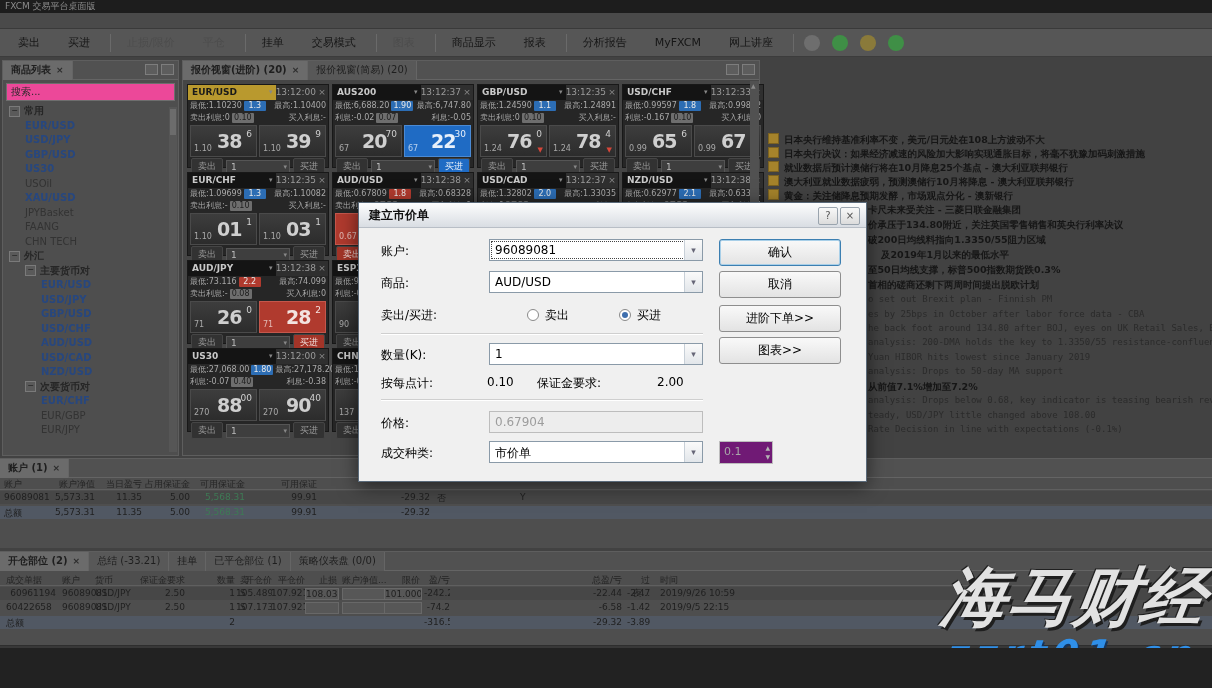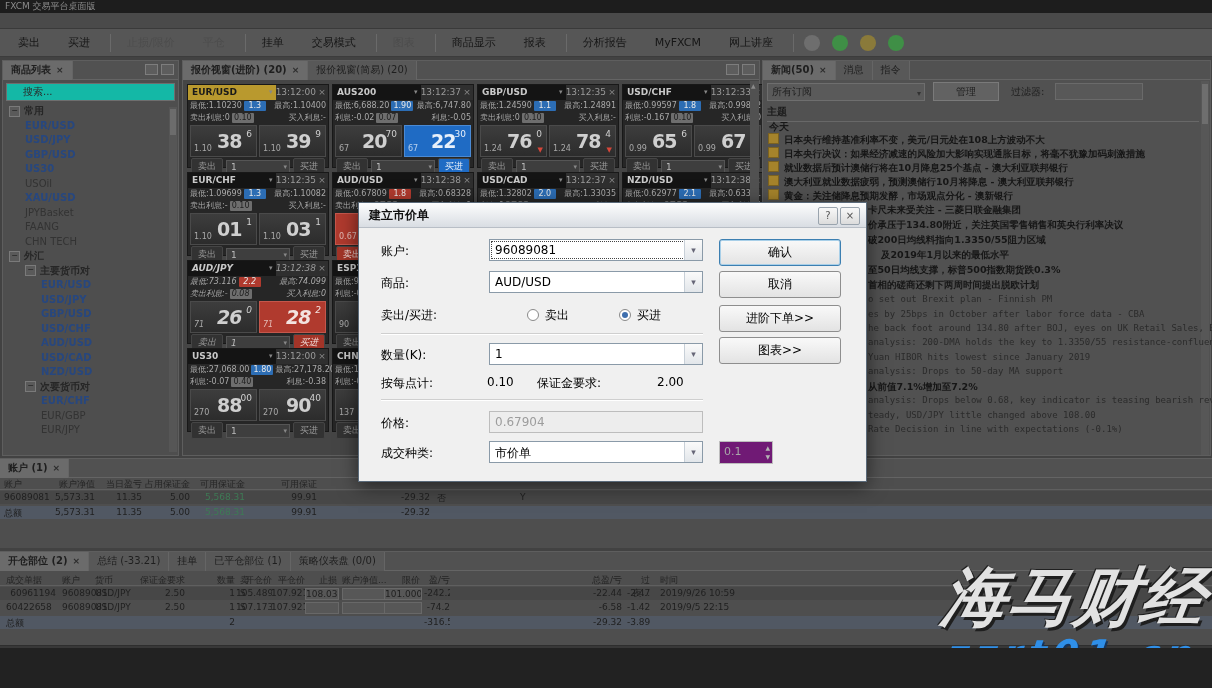--- a/index.html
+++ b/index.html
@@ -28,22 +28,22 @@
   #statusbar{position:absolute;left:0;top:645px;width:1212px;height:43px;background:#383838;border-top:1px solid #2e2e2e;}
   
   .tabstrip{height:18px;background:#515151;border-bottom:1px solid #646464;white-space:nowrap;font-size:10px;}
   .tab{display:inline-block;padding:2px 8px 3px 8px;color:#1e1e1e;background:#585858;
     border-right:1px solid #656565;vertical-align:top;}
   .tab.active{background:#6b6b6b;font-weight:bold;}
   .tclose{margin-left:5px;color:#2c2c2c;font-size:9px;}
   .winicons{float:right;margin:3px 4px 0 0;}
   .winicon{display:inline-block;width:11px;height:9px;border:1px solid #7d7d7d;background:#5d5d5d;margin-left:3px;}
   
-  #search{margin:3px 3px;height:16px;background:#14b8a6;border:1px solid #6e6e6e;color:#2a2a2a;
-    font-size:10px;line-height:16px;padding-left:16px;}
+  #search{margin:3px 3px;height:16px;background:#ec4899;border:1px solid #6e6e6e;color:#2a2a2a;
+    font-size:10px;line-height:16px;padding-left:4px;}
   #tree{position:relative;font-size:10px;}
   .trow{height:14.5px;line-height:14.5px;white-space:nowrap;position:relative;}
   .texp{display:inline-block;width:9px;height:9px;line-height:7px;text-align:center;border:1px solid #7a7a7a;
     background:#5a5a5a;color:#222;font-size:8px;margin-right:4px;vertical-align:middle;}
   .tlbl{vertical-align:middle;color:#262626;}
   .tlbl.b{color:#27477f;font-weight:bold;}
   .tlbl.g{color:#333333;}
   .sscroll{position:absolute;right:1px;top:46px;width:8px;height:345px;background:#565656;}
   .sscroll:before{content:"";position:absolute;top:2px;left:1px;width:6px;height:26px;background:#6c6c6c;}
   
@@ -494,21 +494,21 @@
               <div class="m">22</div>
               <div class="s">1</div>
             </div>
           </div>
           <div class="btmrow">
             <div class="bb">卖出</div>
             <div class="amt">1</div>
             <div class="bb">买进</div>
           </div>
         </div>
-        <div class="tile" style="left: 4px; top: 199px; font-style: italic;">
+        <div class="tile" style="left: 4px; top: 199px;">
           <div class="hd">
             <div class="sym">AUD/JPY<span class="caret">▾</span></div>
             <div class="tm">13:12:38</div>
             <div class="tx">×</div>
           </div>
           <div class="inf">
             <div style="">最低:73.116</div>
             <div class="badge red">2.2</div>
             <div class="sp"></div>
             <div>最高:74.099</div>
@@ -646,32 +646,20 @@
             <div class="amt">1</div>
             <div class="bb">买进</div>
           </div>
         </div>
         <div class="tile" style="left: 294px; top: 287px;"></div>
         <div class="tile" style="left: 439px; top: 287px;"></div>
       </div>
     <div class="qscroll"></div>
   </div>
 
-  <div id="news" class="panel">
-    <div class="tabstrip" id="news-tabs"><div class="tab active"><span>新闻(50)</span><span class="tclose">×</span></div><div class="tab"><span>消息</span></div><div class="tab"><span>指令</span></div></div>
-    <div id="newsctl">
-      <div id="subsel">所有订阅</div>
-      <div id="managebtn">管理</div>
-      <div id="filterlbl">过滤器:</div>
-      <div id="filterinput"></div>
-    </div>
-    <div id="newshdr">主题</div>
-    <div id="newsgroup">今天</div>
-    <div class="nscroll"></div>
-  </div>
   <div id="newsrows">
       <div class="nrow" style="left: 768px; top: 133px; position: absolute;"><span class="nicon"></span><span>日本央行维持基准利率不变，美元/日元处在108上方波动不大</span></div>
       <div class="nrow" style="left: 768px; top: 147px; position: absolute;"><span class="nicon"></span><span>日本央行决议：如果经济减速的风险加大影响实现通胀目标，将毫不犹豫加码刺激措施</span></div>
       <div class="nrow" style="left: 768px; top: 161px; position: absolute;"><span class="nicon"></span><span>就业数据后预计澳储行将在10月降息25个基点 - 澳大利亚联邦银行</span></div>
       <div class="nrow" style="left: 768px; top: 175px; position: absolute;"><span class="nicon"></span><span>澳大利亚就业数据疲弱，预测澳储行10月将降息 - 澳大利亚联邦银行</span></div>
       <div class="nrow" style="left: 768px; top: 189px; position: absolute;"><span class="nicon"></span><span>黄金：关注储降息预期发酵，市场观点分化 - 澳新银行</span></div>
       <div class="nrow" style="left: 868px; top: 204px; position: absolute;"><span>卡尺未来受关注 - 三菱日联金融集团</span></div>
       <div class="nrow" style="left: 868px; top: 219px; position: absolute;"><span>价承压于134.80附近，关注英国零售销售和英央行利率决议</span></div>
       <div class="nrow" style="left: 868px; top: 234px; position: absolute;"><span>破200日均线料指向1.3350/55阻力区域</span></div>
       <div class="nrow" style="left: 868px; top: 249px; position: absolute; padding-left: 13px;"><span>及2019年1月以来的最低水平</span></div>

